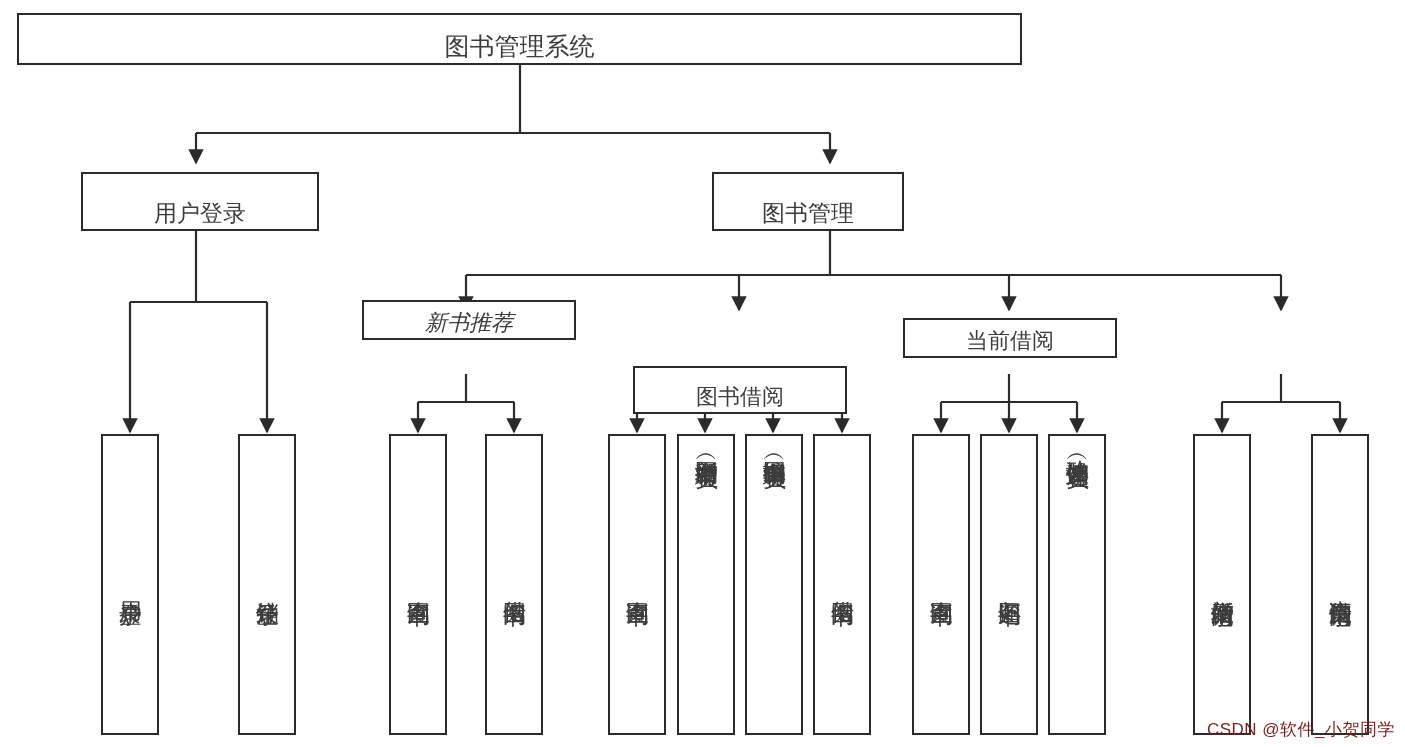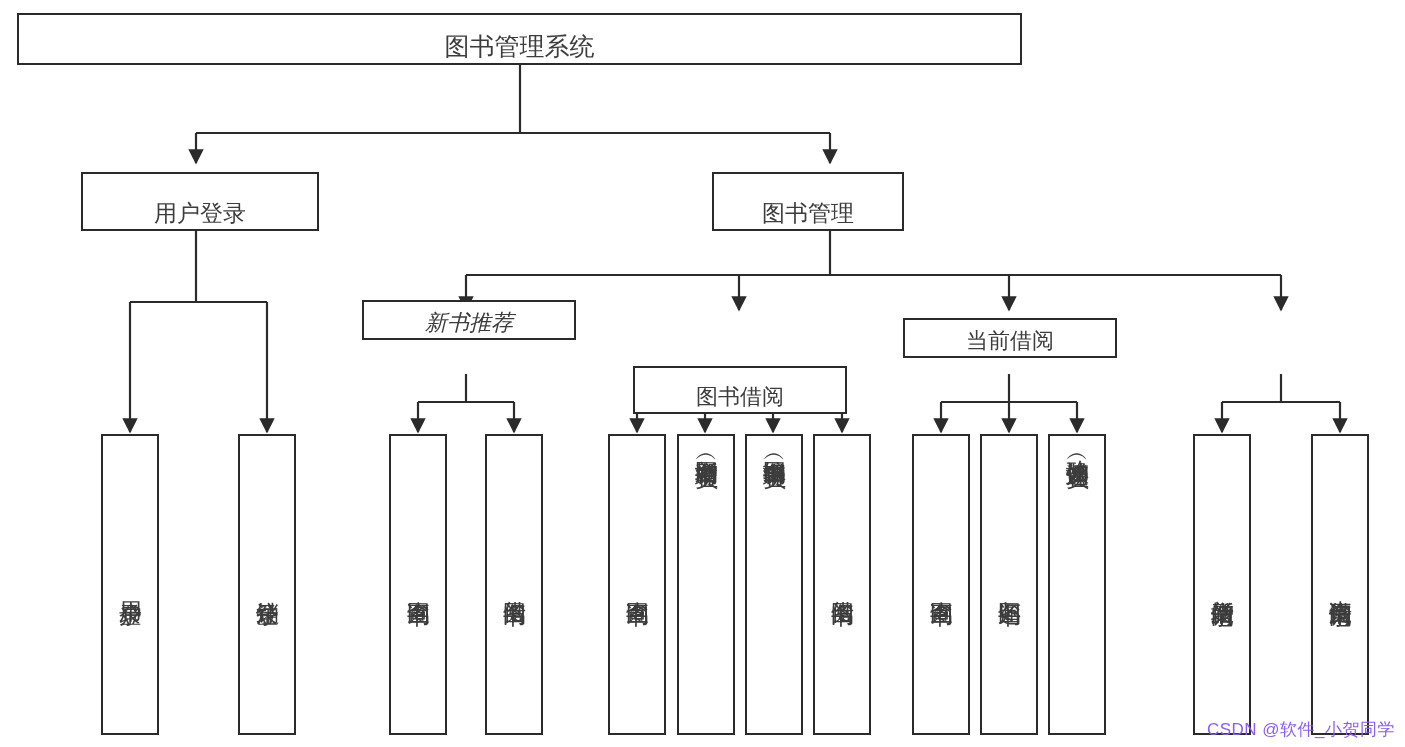--- a/index.html
+++ b/index.html
@@ -62,21 +62,21 @@
   }
   .node.leaf.short-label {
     align-items: center;
     padding-top: 0;
   }
   .watermark {
     position: absolute;
     right: 10px;
     bottom: 6px;
     font-size: 17px;
-    color: #8b5cf6;
+    color: #7f1d1d;
     letter-spacing: 0.5px;
     white-space: nowrap;
     z-index: 5;
   }
 </style>
 </head>
 <body>
 
 <div id="canvas">
 

